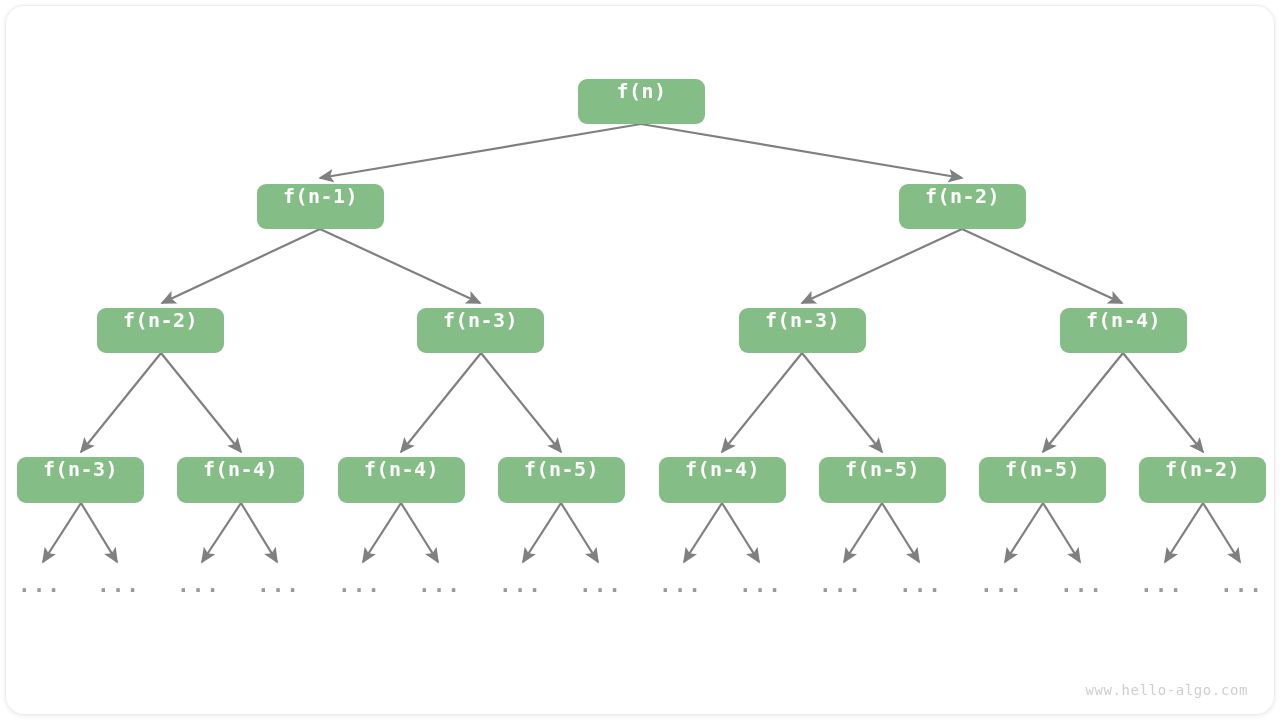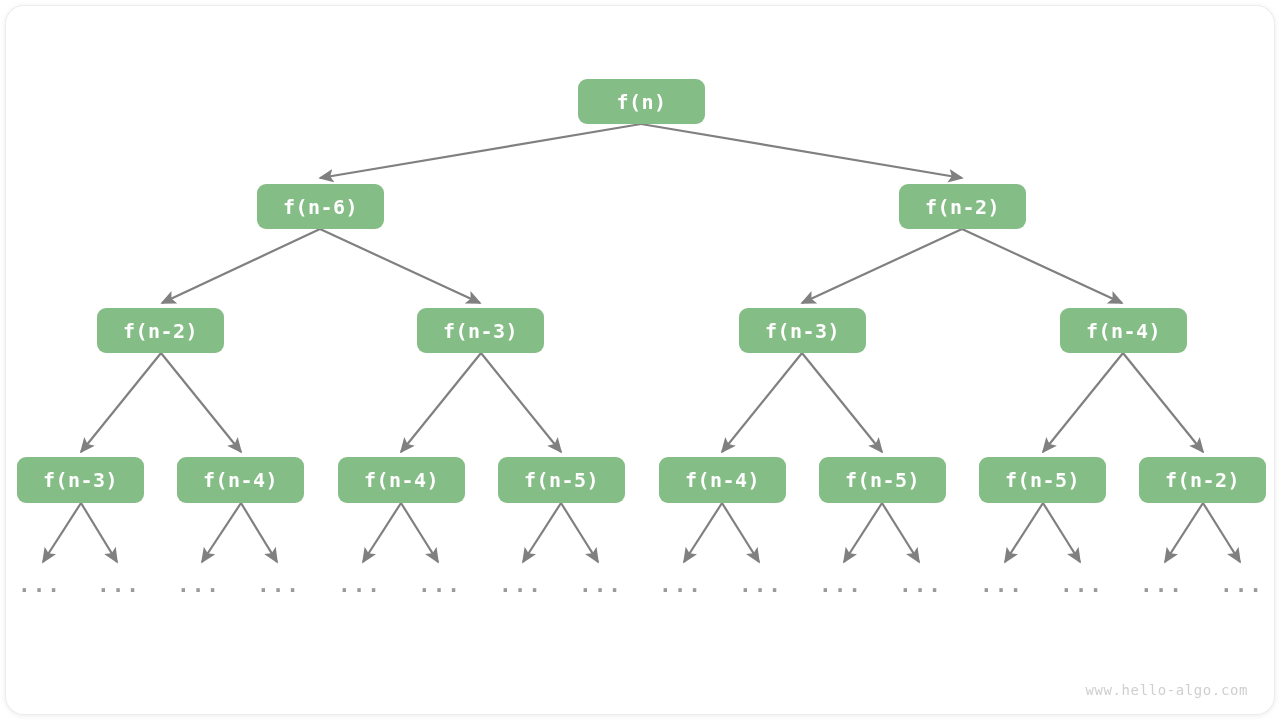--- a/index.html
+++ b/index.html
@@ -33,21 +33,21 @@
     position: absolute;
     left: 0;
     top: 0;
     width: 1280px;
     height: 720px;
     pointer-events: none;
   }
   .node {
     position: absolute;
     display: flex;
-    align-items: center;
+    align-items: flex-start;
     justify-content: center;
     background: #85bd86;
     border-radius: 9px;
     color: #ffffff;
     font-family: "DejaVu Sans Mono", monospace;
     font-size: 20px;
     font-weight: 700;
     letter-spacing: 0.5px;
     white-space: nowrap;
     box-sizing: border-box;
@@ -120,21 +120,21 @@
         <line x1="1203" y1="503" x2="1165" y2="562" stroke="#808080" stroke-width="2.2" stroke-linecap="butt" marker-end="url(#arrowhead)"></line>
         <line x1="1203" y1="503" x2="1240" y2="562" stroke="#808080" stroke-width="2.2" stroke-linecap="butt" marker-end="url(#arrowhead)"></line>
       </g>
   </svg>
 
   <div id="node-layer">
       <div class="node" style="left: 578px; top: 79px; width: 127px; height: 45px; background: rgb(133, 189, 134); color: rgb(255, 255, 255);">
         <span>f(n)</span>
       </div>
       <div class="node" style="left: 257px; top: 184px; width: 127px; height: 45px; background: rgb(133, 189, 134); color: rgb(255, 255, 255);">
-        <span>f(n-6)</span>
+        <span>f(n-1)</span>
       </div>
       <div class="node" style="left: 899px; top: 184px; width: 127px; height: 45px; background: rgb(133, 189, 134); color: rgb(255, 255, 255);">
         <span>f(n-2)</span>
       </div>
       <div class="node" style="left: 97px; top: 308px; width: 127px; height: 45px; background: rgb(133, 189, 134); color: rgb(255, 255, 255);">
         <span>f(n-2)</span>
       </div>
       <div class="node" style="left: 417px; top: 308px; width: 127px; height: 45px; background: rgb(133, 189, 134); color: rgb(255, 255, 255);">
         <span>f(n-3)</span>
       </div>

